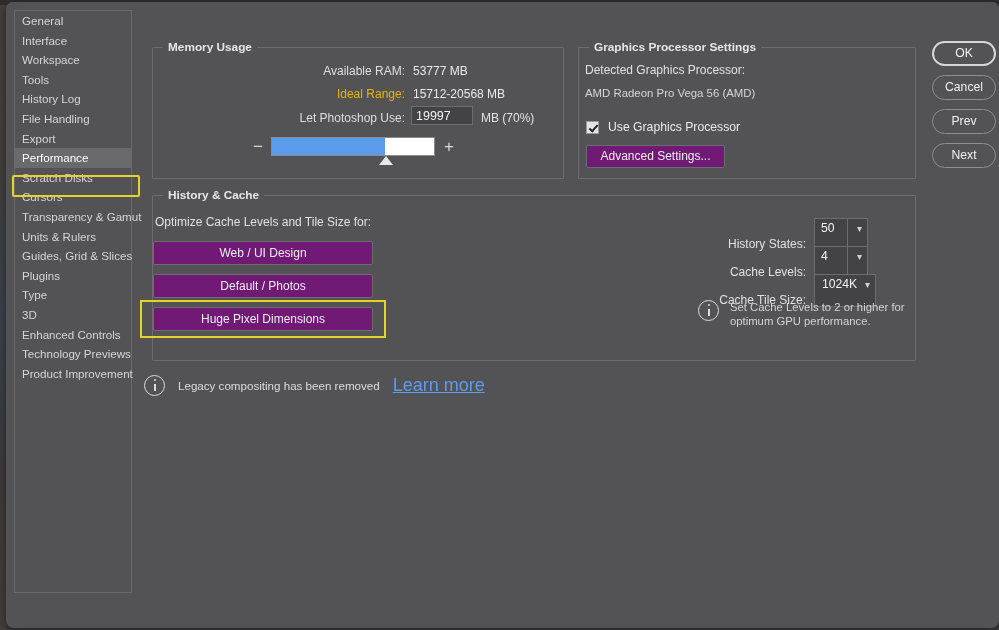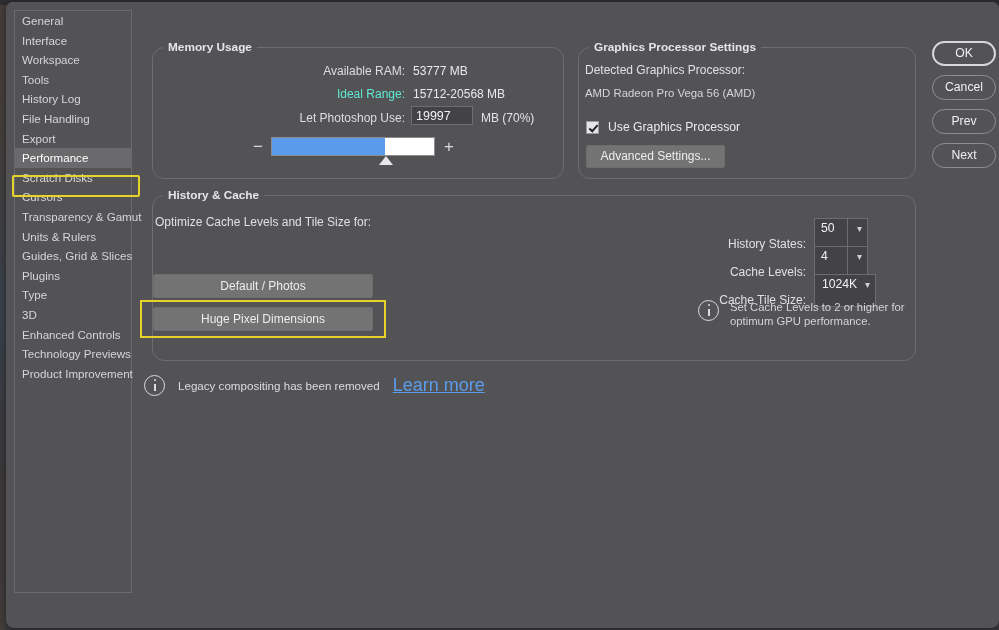--- a/index.html
+++ b/index.html
@@ -104,42 +104,42 @@
     box-sizing: border-box;
     border-radius: 2px;
     pointer-events: none;
   }
 
   
   .group {
     position: absolute;
     border: 1px solid #6d6d6f;
     box-sizing: border-box;
-    border-radius: 12px;
+    border-radius: 1px;
   }
   .group > .legend {
     position: absolute;
     top: -8px;
     left: 10px;
     padding: 0 5px;
     background: #535355;
     font-size: 11.8px;
     font-weight: bold;
     color: #e6e6e8;
     white-space: nowrap;
   }
 
   #grp-memory { left: 146px; top: 45px; width: 412px; height: 132px; }
   #grp-gpu    { left: 572px; top: 45px; width: 338px; height: 132px; }
   #grp-hist   { left: 146px; top: 193px; width: 764px; height: 166px; }
   #grp-desc   { left: 146px; top: 415px; width: 764px; height: 176px; }
 
   #mem-ram-label   { position:absolute; left: 94px; top: 16px; width: 158px; text-align:right; font-size:12px; color:#dedee0;}
   #mem-ram-value   { position:absolute; left: 260px; top: 16px; font-size:12px; color:#e9e9eb;}
-  #mem-ideal-label { position:absolute; left: 94px; top: 39px; width: 158px; text-align:right; font-size:12px; color:#5eead4;}
+  #mem-ideal-label { position:absolute; left: 94px; top: 39px; width: 158px; text-align:right; font-size:12px; color:#eab308;}
   #mem-ideal-value { position:absolute; left: 260px; top: 39px; font-size:12px; color:#e9e9eb;}
   #mem-use-label   { position:absolute; left: 40px; top: 63px; width: 212px; text-align:right; font-size:12px; color:#dedee0;}
 
   #mem-input {
     position: absolute;
     left: 258px; top: 58px;
     width: 62px; height: 19px;
     background: #434345;
     border: 1px solid #6e6e70;
     box-sizing: border-box;
@@ -224,21 +224,21 @@
     position: absolute;
     left: 4px; top: 1px;
     width: 3px; height: 7px;
     border: solid #222224;
     border-width: 0 2px 2px 0;
     transform: rotate(42deg);
   }
   #gpu-check-label { font-size: 12.2px; color: #eaeaec; }
 
   .btn-flat {
-    background: #737373;
+    background: #701a75;
     border: 1px solid #6d6d6f;
     box-sizing: border-box;
     color: #ededef;
     font-family: "Liberation Sans", sans-serif;
     font-size: 12px;
     border-radius: 2px;
     cursor: default;
     text-align: center;
   }
   #gpu-adv-btn {
@@ -483,20 +483,21 @@
     <div class="pill default" id="btn-ok">OK</div>
     <div class="pill" id="btn-cancel">Cancel</div>
     <div class="pill" id="btn-prev">Prev</div>
     <div class="pill" id="btn-next">Next</div>
 
     <div class="group" id="grp-hist">
       <span class="legend">History &amp; Cache</span>
       <div class="group-inner">
         <div id="opt-label">Optimize Cache Levels and Tile Size for:</div>
 
+        <div class="btn-flat opt-btn" id="opt-web">Web / UI Design</div>
         <div class="btn-flat opt-btn" id="opt-def">Default / Photos</div>
         <div class="btn-flat opt-btn" id="opt-huge">Huge Pixel Dimensions</div>
         <div id="opt-highlight"></div>
 
         <div class="hist-row" id="hist-states">
           <span class="hist-label">History States:</span>
           <span class="combo split">
             <span>50</span>
             <span class="arrow">▾</span>
           </span>

